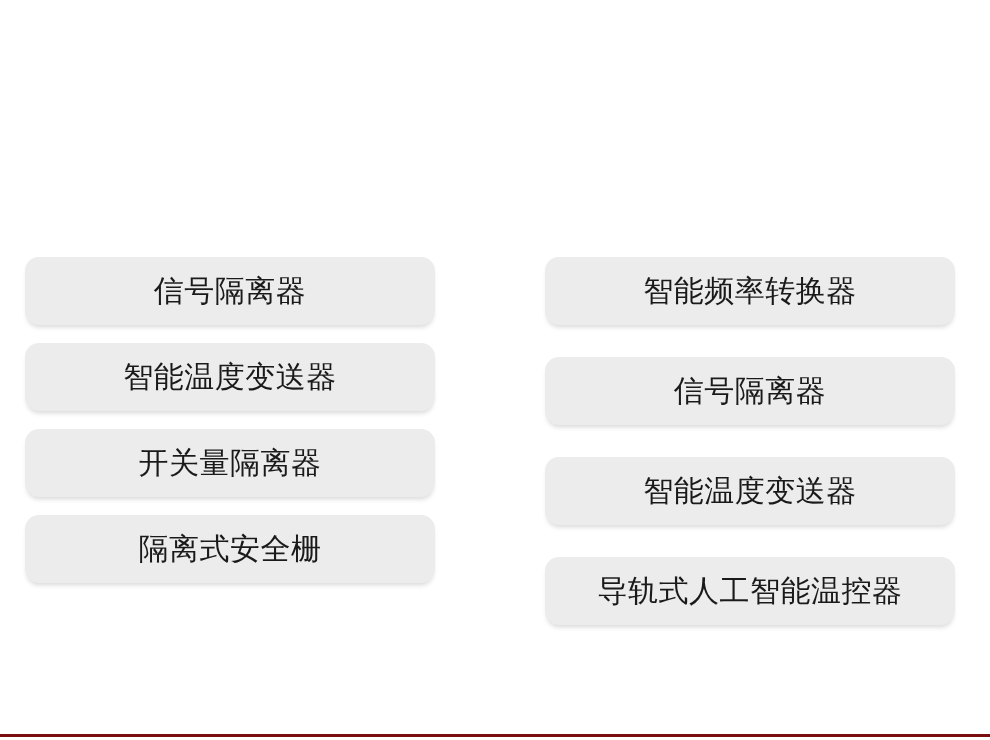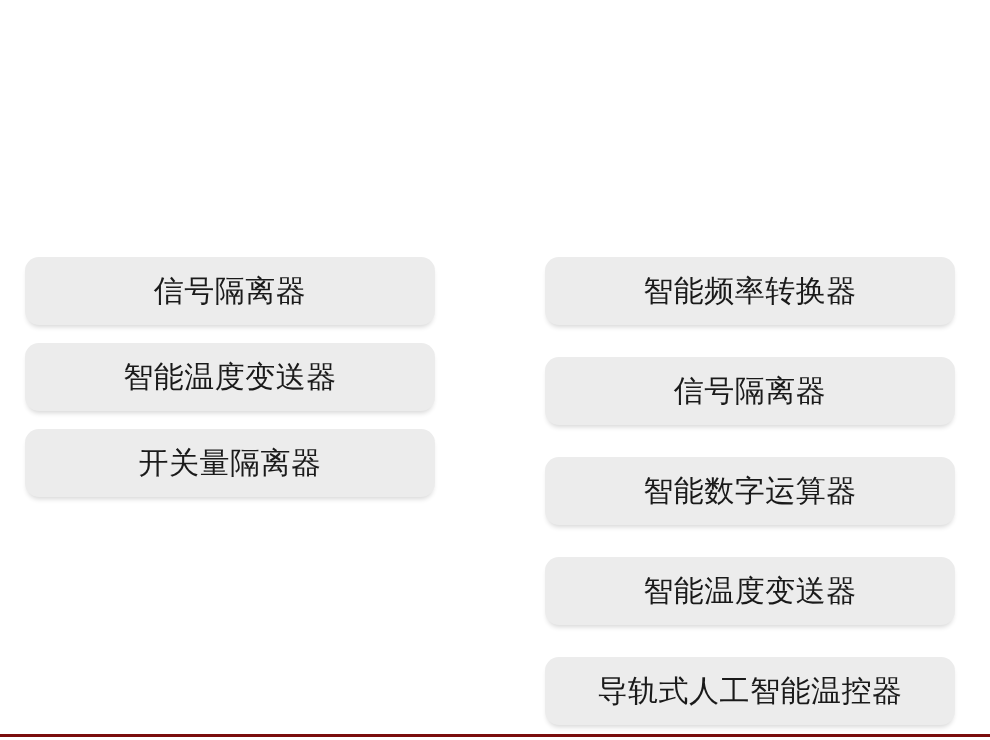--- a/index.html
+++ b/index.html
@@ -100,31 +100,31 @@
     <div class="column column-left">
       <div class="pill">
         <span class="pill-label">信号隔离器</span>
       </div>
       <div class="pill">
         <span class="pill-label">智能温度变送器</span>
       </div>
       <div class="pill">
         <span class="pill-label">开关量隔离器</span>
       </div>
+      <div class="pill">
+        <span class="pill-label">隔离式安全栅</span>
+      </div>
     </div>
 
     <div class="column column-right">
       <div class="pill">
         <span class="pill-label">智能频率转换器</span>
       </div>
       <div class="pill">
         <span class="pill-label">信号隔离器</span>
-      </div>
-      <div class="pill">
-        <span class="pill-label">智能数字运算器</span>
       </div>
       <div class="pill">
         <span class="pill-label">智能温度变送器</span>
       </div>
       <div class="pill">
         <span class="pill-label">导轨式人工智能温控器</span>
       </div>
     </div>
 
   </div>

